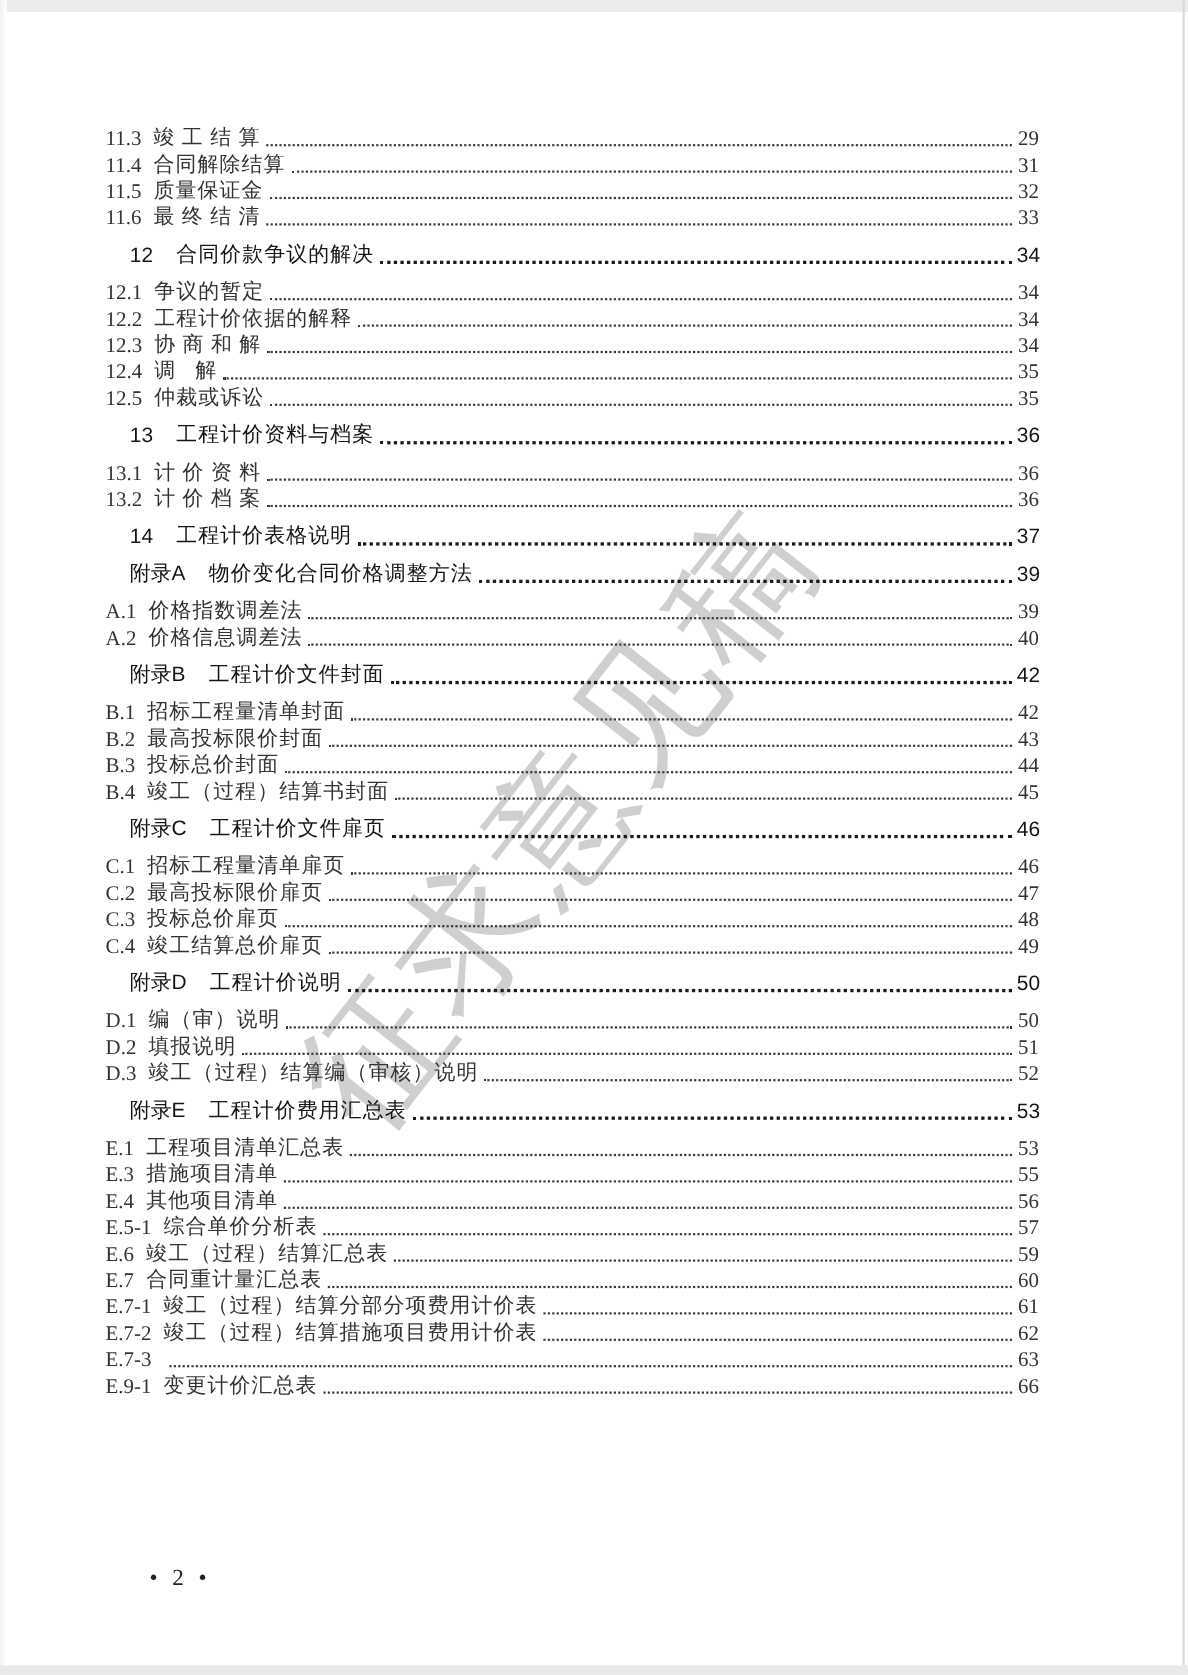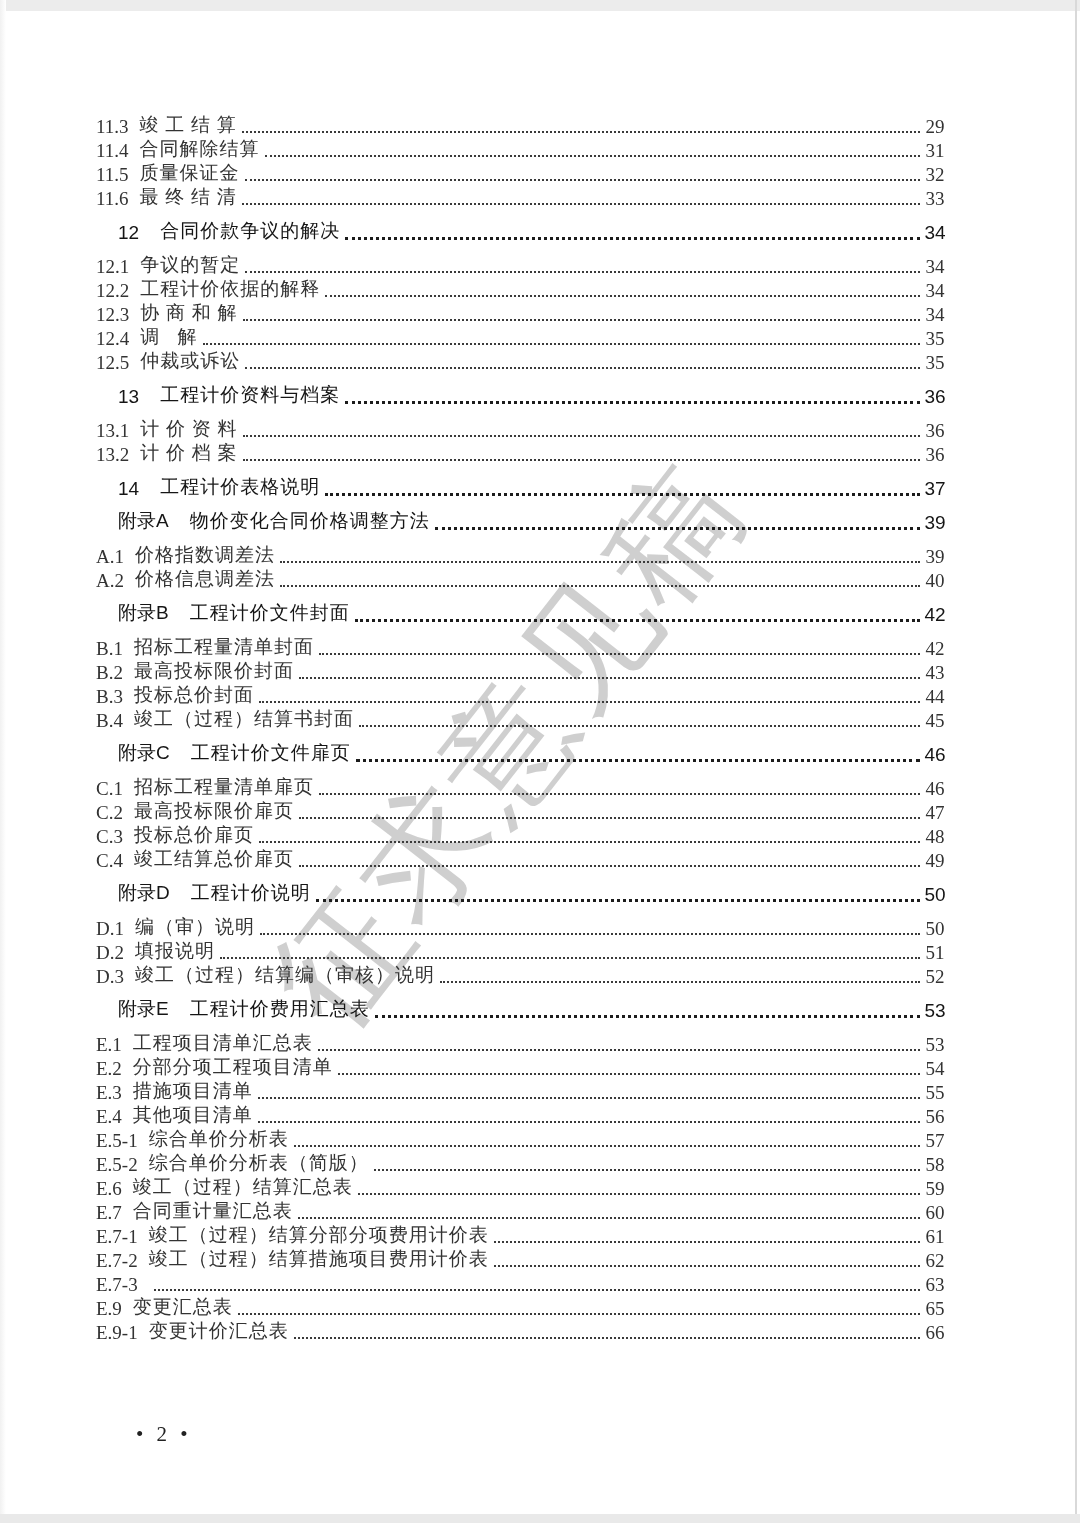--- a/index.html
+++ b/index.html
@@ -282,50 +282,38 @@
     <span class="leader"></span>
     <span class="page-num">53</span>
   </div>
       <div class="row section">
     <span class="num">E.1</span>
     <span class="title">工程项目清单汇总表</span>
     <span class="leader"></span>
     <span class="page-num">53</span>
   </div>
       <div class="row section">
-    <span class="num">E.2</span>
-    <span class="title">分部分项工程项目清单</span>
-    <span class="leader"></span>
-    <span class="page-num">54</span>
-  </div>
-      <div class="row section">
     <span class="num">E.3</span>
     <span class="title">措施项目清单</span>
     <span class="leader"></span>
     <span class="page-num">55</span>
   </div>
       <div class="row section">
     <span class="num">E.4</span>
     <span class="title">其他项目清单</span>
     <span class="leader"></span>
     <span class="page-num">56</span>
   </div>
       <div class="row section">
     <span class="num">E.5-1</span>
     <span class="title">综合单价分析表</span>
     <span class="leader"></span>
     <span class="page-num">57</span>
   </div>
       <div class="row section">
-    <span class="num">E.5-2</span>
-    <span class="title">综合单价分析表（简版）</span>
-    <span class="leader"></span>
-    <span class="page-num">58</span>
-  </div>
-      <div class="row section">
     <span class="num">E.6</span>
     <span class="title">竣工（过程）结算汇总表</span>
     <span class="leader"></span>
     <span class="page-num">59</span>
   </div>
       <div class="row section">
     <span class="num">E.7</span>
     <span class="title">合同重计量汇总表</span>
     <span class="leader"></span>
     <span class="page-num">60</span>
@@ -341,26 +329,20 @@
     <span class="title">竣工（过程）结算措施项目费用计价表</span>
     <span class="leader"></span>
     <span class="page-num">62</span>
   </div>
       <div class="row section">
     <span class="num">E.7-3</span>
     <span class="leader"></span>
     <span class="page-num">63</span>
   </div>
       <div class="row section">
-    <span class="num">E.9</span>
-    <span class="title">变更汇总表</span>
-    <span class="leader"></span>
-    <span class="page-num">65</span>
-  </div>
-      <div class="row section">
     <span class="num">E.9-1</span>
     <span class="title">变更计价汇总表</span>
     <span class="leader"></span>
     <span class="page-num">66</span>
   </div>
     </div>
 
   <div class="footer">• 2 •</div>
 
 </div>

